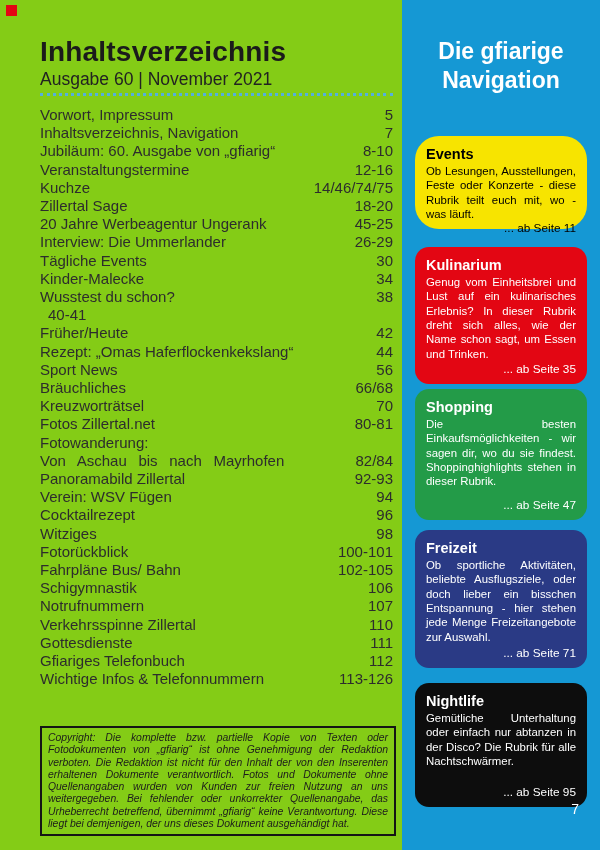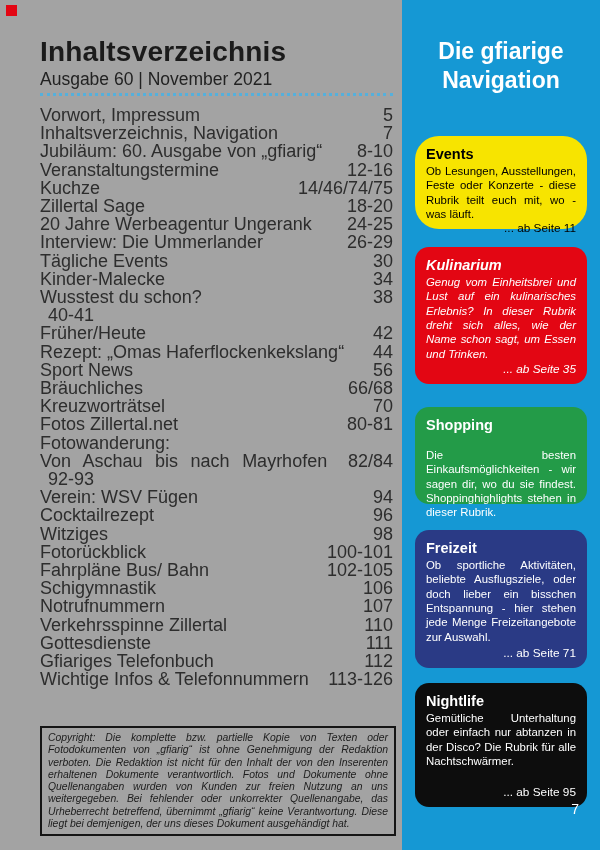--- a/index.html
+++ b/index.html
@@ -1,36 +1,36 @@
 <!DOCTYPE html>
 <html><head>
 <meta charset="utf-8">
 <style>
   html,body { margin:0; padding:0; }
   body {
     width:600px; height:850px; position:relative; overflow:hidden;
     background:#ffffff;
     font-family:"Liberation Sans", sans-serif;
   }
-  .page { position:absolute; inset:0; width:600px; height:850px; background:#a3a3a3; }
+  .page { position:absolute; inset:0; width:600px; height:850px; background:#84cc16; }
 
   .corner-mark { position:absolute; left:6px; top:5px; width:11px; height:11px; background:#e30613; }
 
   
   .title {
     position:absolute; left:40px; top:36px; margin:0;
     font-size:28px; font-weight:bold; color:#1b1b1b; letter-spacing:0.2px;
   }
   .subtitle { position:absolute; left:40px; top:69px; font-size:17.5px; color:#222; }
   .dotline { position:absolute; left:40px; top:93px; width:353px; height:0; border-top:3px dotted #55b0dc; }
 
   .toc { position:absolute; left:40px; top:106px; width:353px; }
   .trow {
     display:flex; justify-content:space-between;
-    font-size:18px; line-height:18.2px; color:#2d2d2d; white-space:nowrap;
+    font-size:15px; line-height:18.2px; color:#2d2d2d; white-space:nowrap;
     cursor:default;
   }
   .trow .pg { text-align:right; padding-left:8px; }
   .trow.spread .lbl { word-spacing:7.5px; }
 
   .copyright {
     position:absolute; left:40px; top:726px; width:340px;
     border:2px solid #151515; padding:4px 6px;
     font-size:10.4px; line-height:12.3px; text-align:justify; color:#1c1c1c;
   }
@@ -47,22 +47,22 @@
   .box {
     position:absolute; left:13px; width:172px; box-sizing:border-box;
     border-radius:14px; padding:10px 11px 8px 11px;
     display:flex; flex-direction:column; cursor:default;
   }
   .box .btitle { font-weight:bold; font-size:14.5px; margin-bottom:2px; }
   .box .bbody  { font-size:11.4px; line-height:1.26; text-align:justify; }
   .box .bref   { margin-top:auto; text-align:right; font-size:11.8px; }
 
   .box.events     { top:136px; height:93px; background:#f7e400; color:#000000;border-radius:24px; }
-  .box.kulinarium { top:247px; height:137px; background:#e30613; color:#ffffff;font-style:italic; }
-  .box.shopping   { top:407px; height:97px; background:#239b48; color:#ffffff;gap:13px; }
+  .box.kulinarium { top:247px; height:137px; background:#e30613; color:#ffffff; }
+  .box.shopping   { top:389px; height:131px; background:#239b48; color:#ffffff; }
   .box.freizeit   { top:530px; height:138px; background:#2a3a85; color:#ffffff; }
   .box.nightlife  { top:676px; height:124px; background:#0d0d0d; color:#ffffff;margin-top:7px; }
 
   .pageno { position:absolute; right:21px; top:801px; color:#ffffff; font-size:14px; }
 </style>
 </head>
 <body>
 
 <div class="page">
 
@@ -92,21 +92,21 @@
     <div class="trow">
         <span class="lbl">Kuchze</span>
         <span class="pg">14/46/74/75</span>
       </div>
     <div class="trow">
         <span class="lbl">Zillertal Sage</span>
         <span class="pg">18-20</span>
       </div>
     <div class="trow">
         <span class="lbl">20 Jahre Werbeagentur Ungerank</span>
-        <span class="pg">24-25</span>
+        <span class="pg">45-25</span>
       </div>
     <div class="trow">
         <span class="lbl">Interview: Die Ummerlander</span>
         <span class="pg">26-29</span>
       </div>
     <div class="trow">
         <span class="lbl">Tägliche Events</span>
         <span class="pg">30</span>
       </div>
     <div class="trow">
@@ -146,20 +146,21 @@
       </div>
     <div class="trow">
         <span class="lbl">Fotowanderung:</span>
         <span class="pg"></span>
       </div>
     <div class="trow spread">
         <span class="lbl">Von Aschau bis nach Mayrhofen</span>
         <span class="pg">82/84</span>
       </div>
     <div class="trow">
+        <span class="lbl">Panoramabild Zillertal</span>
         <span class="pg">92-93</span>
       </div>
     <div class="trow">
         <span class="lbl">Verein: WSV Fügen</span>
         <span class="pg">94</span>
       </div>
     <div class="trow">
         <span class="lbl">Cocktailrezept</span>
         <span class="pg">96</span>
       </div>

